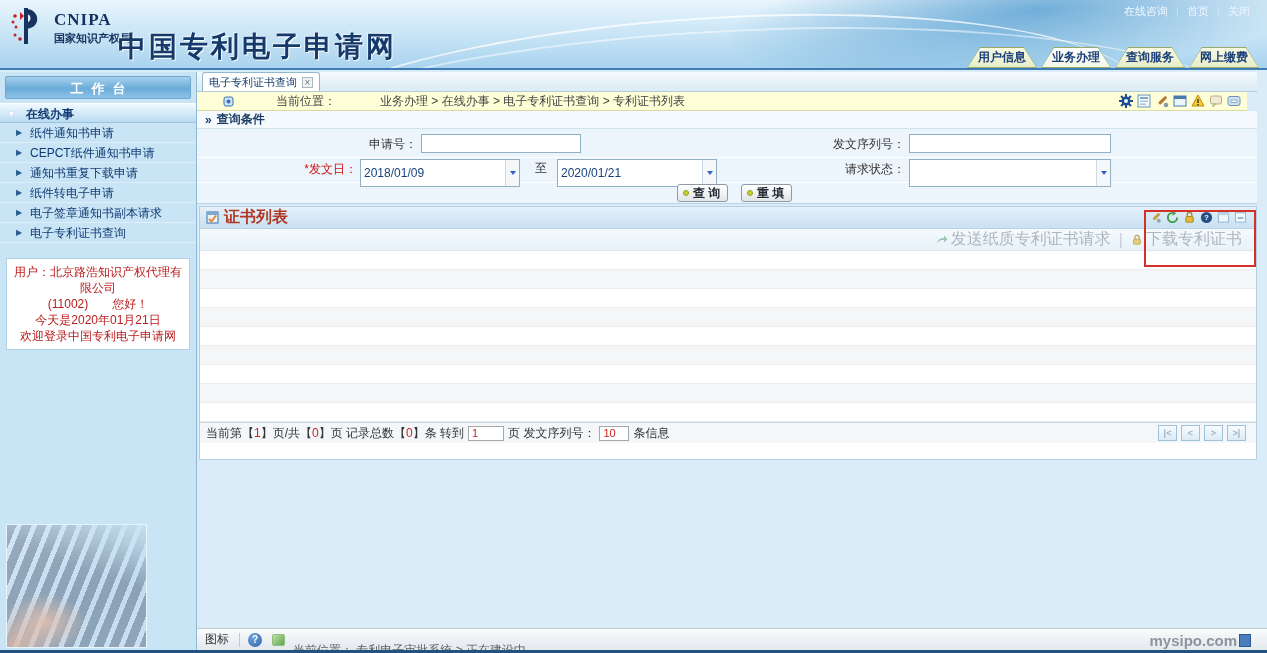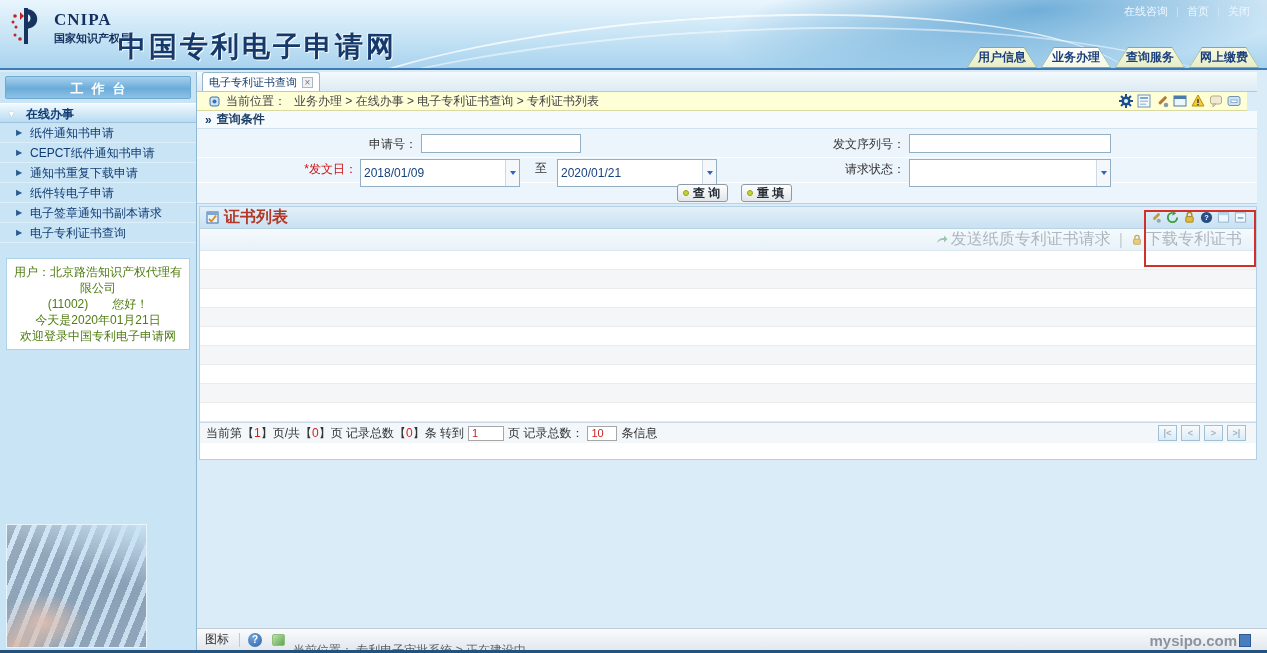--- a/index.html
+++ b/index.html
@@ -43,39 +43,39 @@
     color:#ffffff; font-weight:bold; font-size:13px; letter-spacing:8px; padding-left:8px;
     border:1px solid #6ea9d2; border-radius:2px; }
   .sb-section { position:relative; height:20px; line-height:20px; margin-top:4px;
     background:linear-gradient(180deg,#f0f9fe,#b9dbf1); border-top:1px solid #fff; border-bottom:1px solid #9cc2dd;
     font-size:12px; font-weight:bold; color:#123c74; padding-left:26px; cursor:pointer; }
   .sb-section .tri { position:absolute; left:7px; top:0; color:#ffffff; font-size:9px; text-shadow:0 0 1px #7fa9c9; }
   .sb-item { position:relative; height:20px; line-height:20px; font-size:12px; color:#123c74;
     padding-left:30px; border-bottom:1px solid #ddeffa; cursor:pointer; }
   .sb-item .arrow { position:absolute; left:16px; top:0; font-size:8px; color:#2a5d8f; }
   .user-box { margin:15px 6px 0 6px; background:#ffffff; border:1px solid #aed2e8; padding:5px 2px;
-    font-size:12px; color:#4d7c0f; text-align:center; line-height:16px; }
+    font-size:12px; color:#b91c1c; text-align:center; line-height:16px; }
   .keyboard-photo { position:absolute; left:6px; bottom:2px; width:141px; height:124px; border:1px solid #e8f4fb; overflow:hidden;
     background:
       linear-gradient(200deg, rgba(201,228,245,.95) 0%, rgba(201,228,245,0) 38%),
       radial-gradient(ellipse 62px 42px at 26% 80%, rgba(226,192,176,.9), rgba(226,192,176,0) 70%),
       radial-gradient(ellipse 55px 38px at 6% 98%, rgba(219,184,168,.85), rgba(219,184,168,0) 70%),
       repeating-linear-gradient(112deg, rgba(53,72,98,.40) 0 9px, rgba(196,215,232,.30) 9px 14px),
       linear-gradient(160deg,#dceefb 0%,#c3dcee 60%,#cfe4f4 100%); }
 
   
   .main { position:relative; flex:1; display:flex; flex-direction:column; background:#d9ecf8; }
   .doc-tabbar { height:20px; margin-right:10px; background:linear-gradient(#f4f9fc,#dcebf4);
     border-bottom:1px solid #b3cadb; display:flex; align-items:flex-end; padding-left:5px; }
   .doc-tab { display:flex; align-items:center; height:19px; background:#ffffff; border:1px solid #94b6cc; border-bottom:none;
     border-radius:3px 3px 0 0; padding:0 6px; font-size:11px; color:#15406f; cursor:pointer; }
   .tab-close { margin-left:5px; width:11px; height:11px; line-height:9px; text-align:center; font-size:10px;
     color:#777; background:#eef2f5; border:1px solid #aab8c2; cursor:pointer; }
   .breadcrumb { position:relative; height:19px; margin-right:20px; background:#ffffd7; border-bottom:1px solid #d9d9a0;
-    display:flex; align-items:center; font-size:12px; color:#444; padding-left:12px; }
+    display:flex; align-items:center; font-size:12px; color:#444; padding-left:26px;gap:36px; }
   .bc-icon { display:inline-flex; margin-right:6px; }
   .bc-prefix { margin-right:8px; }
   .bc-tools { position:absolute; right:6px; top:2px; display:flex; gap:4px; align-items:center; }
   .bc-tools .tool, .lp-tools .tool { width:14px; height:14px; display:inline-flex; cursor:pointer; }
   .query-title { height:17px; margin-right:10px; background:#f4fafd; font-size:12px; font-weight:bold; color:#1c3e66;
     display:flex; align-items:center; padding-left:8px; }
   .query-title .mark { margin-right:5px; font-weight:bold; color:#1c3e66; }
 
   
   .query-form { position:relative; height:76px; margin-right:10px; background:#edf5fc;
@@ -447,21 +447,21 @@
 
         <div class="pagination">
           <span>当前第【</span>
             <span class="pg-red">1</span>
             <span>】页/共【</span>
             <span class="pg-red">0</span>
             <span>】页  记录总数【</span>
             <span class="pg-red">0</span>
             <span>】条  转到</span>
           <input class="pg-input" value="1" style="">
-          <span>页  记录总数：</span>
+          <span>页  发文序列号：</span>
           <input class="pg-input small" value="10" style="">
           <span>条信息</span>
           <div class="pager">
             <span class="pbtn">|&lt;</span>
             <span class="pbtn">&lt;</span>
             <span class="pbtn">&gt;</span>
             <span class="pbtn">&gt;|</span>
           </div>
         </div>
       </div>

